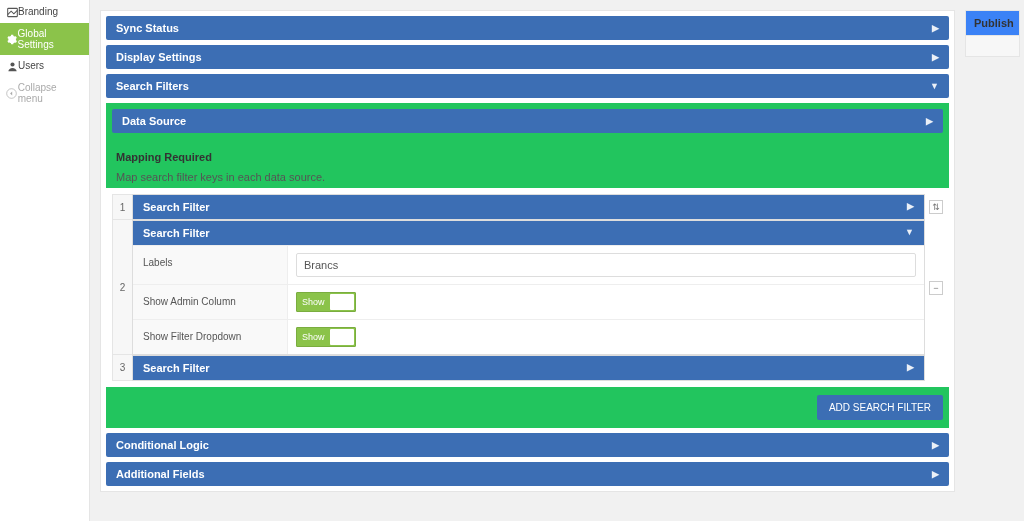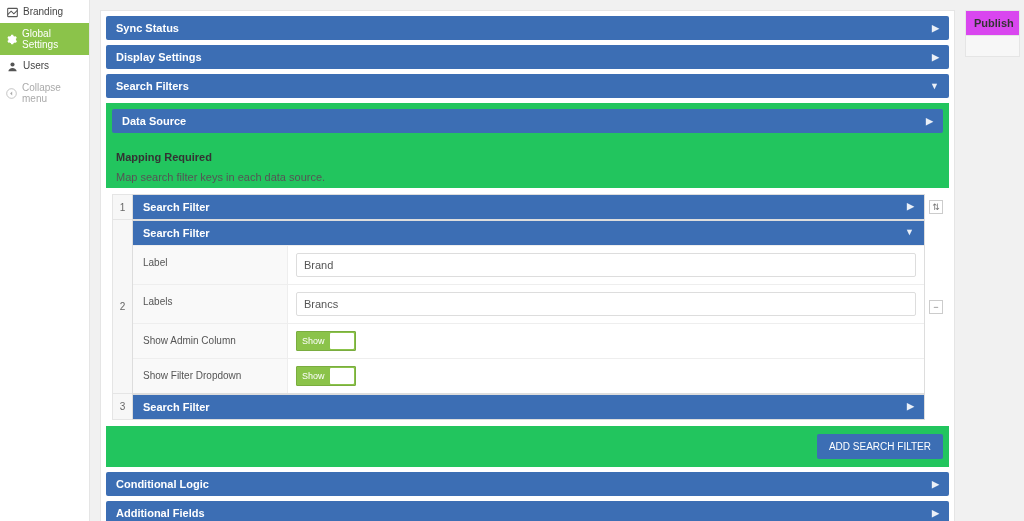--- a/index.html
+++ b/index.html
@@ -18,21 +18,20 @@
     width: 90px;
     height: 521px;
     background: #fff;
     border-right: 1px solid #e5e5e5;
     font-size: 10px;
   }
   .sidebar-item {
     display: flex;
     align-items: center;
     padding: 5px 6px;
-    gap: 5px;
     cursor: pointer;
     color: #444;
   }
   .sidebar-item.active {
     background: #8bc34a;
     color: #fff;
   }
   .sidebar-item .icon { width: 12px; text-align: center; font-size: 11px; }
   .sidebar-item .icon svg { vertical-align: middle; }
   .sidebar-item.collapse { color: #aaa; }
@@ -165,21 +164,21 @@
     padding:7px 12px;
     cursor:pointer;
     border-radius:2px;
   }
 
   .publish-box{
     position:absolute;
     left: 965px;
     top: 10px;
     width: 55px;
-    background:#d946ef;
+    background:#3b82f6;
     border:1px solid #e5e5e5;
   }
   .publish-head{
     font-size:11px;
     font-weight:600;
     padding:6px 8px;
     border-bottom:1px solid #e5e5e5;
     color:#333;
   }
   .publish-body{ height:20px; background:#f7f7f7;}
@@ -282,24 +281,20 @@
           </div>
 
           <div class="filter-block">
             <div class="num-col">2</div>
             <div class="filter-content">
               <div class="sf-bar">
                 <span>Search Filter</span>
                 <span class="caret">▼</span>
               </div>
               <div class="field-row">
-                <div class="field-label">Label</div>
-                <div class="field-input"><input type="text" value="Brand" style=""></div>
-              </div>
-              <div class="field-row">
                 <div class="field-label">Labels</div>
                 <div class="field-input"><input type="text" value="Brancs" style=""></div>
               </div>
               <div class="field-row">
                 <div class="field-label">Show Admin Column</div>
                 <div class="field-input">
                   <div class="toggle">
                     <span>Show</span>
                     <span class="knob"></span>
                   </div>

